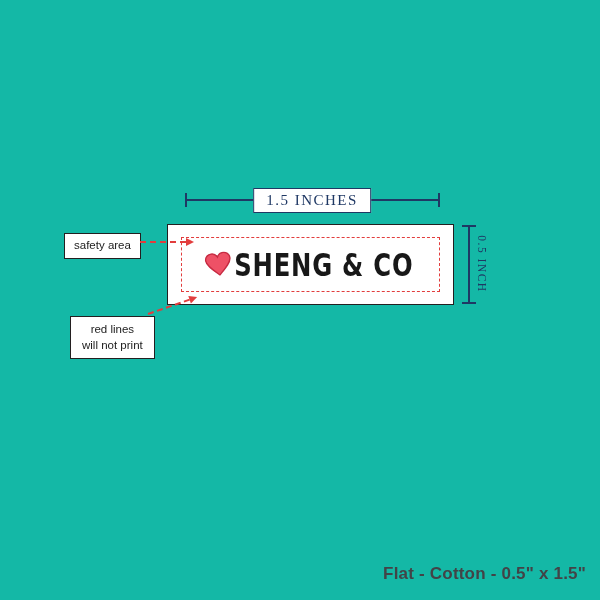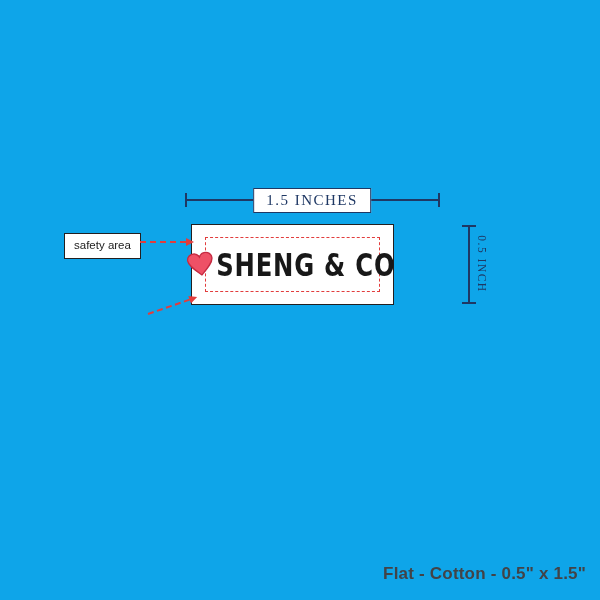--- a/index.html
+++ b/index.html
@@ -1,20 +1,20 @@
 <!DOCTYPE html>
 <html><head>
 <meta charset="utf-8">
 <style>
   html, body { margin: 0; padding: 0; background: #ffffff; }
   .canvas {
     position: relative;
     width: 600px;
     height: 600px;
-    background: #0ea5e9;
+    background: #14b8a6;
     font-family: "Liberation Sans", sans-serif;
     overflow: hidden;
   }
 
   
   .dim-h {
     position: absolute;
     left: 185px; top: 199px;
     width: 255px; height: 2px;
     background: #1f3864;
@@ -38,22 +38,22 @@
     font-family: "Liberation Serif", serif;
     font-size: 15px;
     letter-spacing: 1.5px;
     color: #1f3864;
     white-space: nowrap;
   }
 
   
   .label-rect {
     position: absolute;
-    left: 191px; top: 224px;
-    width: 203px; height: 81px;
+    left: 167px; top: 224px;
+    width: 287px; height: 81px;
     box-sizing: border-box;
     border: 1.5px solid #231f20;
     background: #ffffff;
     display: flex;
     align-items: center;
     justify-content: center;
   }
   .safety-rect {
     position: absolute;
     left: 13px; right: 13px; top: 12px; bottom: 12px;
@@ -192,17 +192,21 @@
       <span class="brand-text">SHENG &amp; CO</span>
     </div>
   </div>
 
   <div class="dim-v"></div>
   <div class="dim-v-label">0.5 INCH</div>
 
   <div class="callout callout-safety">safety area</div>
   <div class="arrow-safety"></div>
 
+  <div class="callout callout-redlines">
+    <span>red lines</span><br>
+    <span>will not print</span>
+  </div>
   <div class="arrow-redlines"></div>
 
   <div class="footer">Flat - Cotton - 0.5" x 1.5"</div>
 
 </div>
 
 </body></html>

